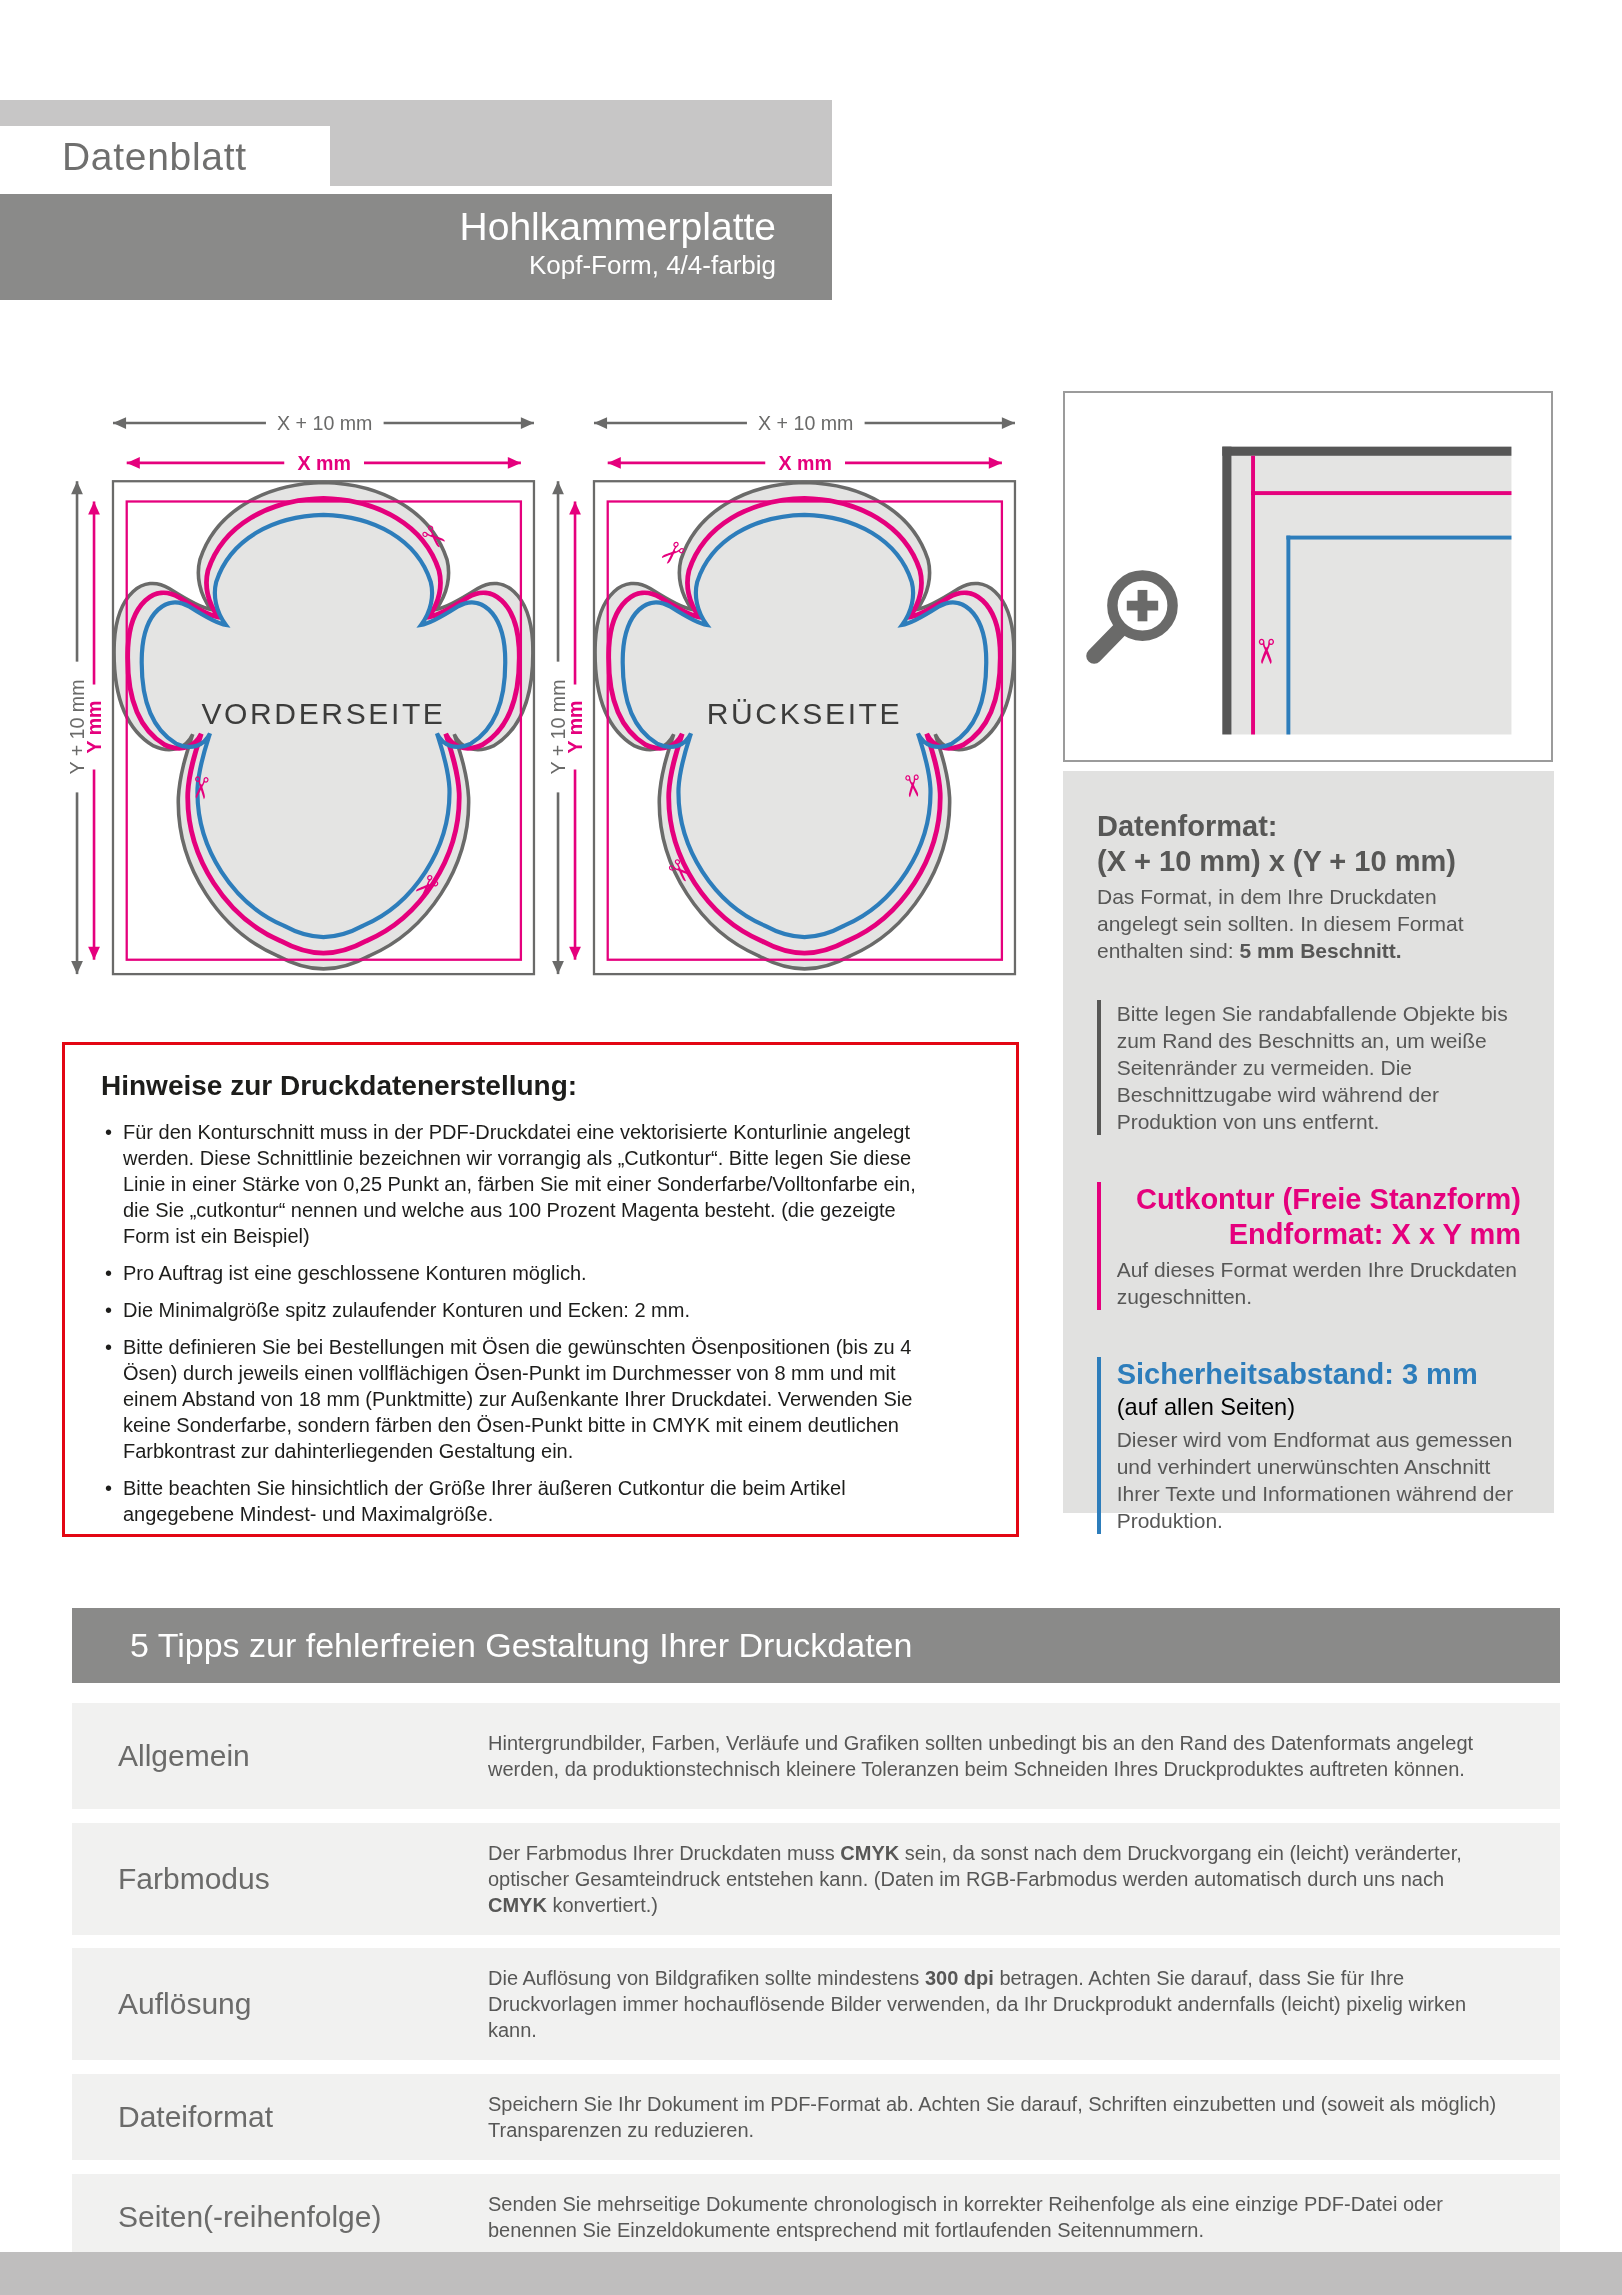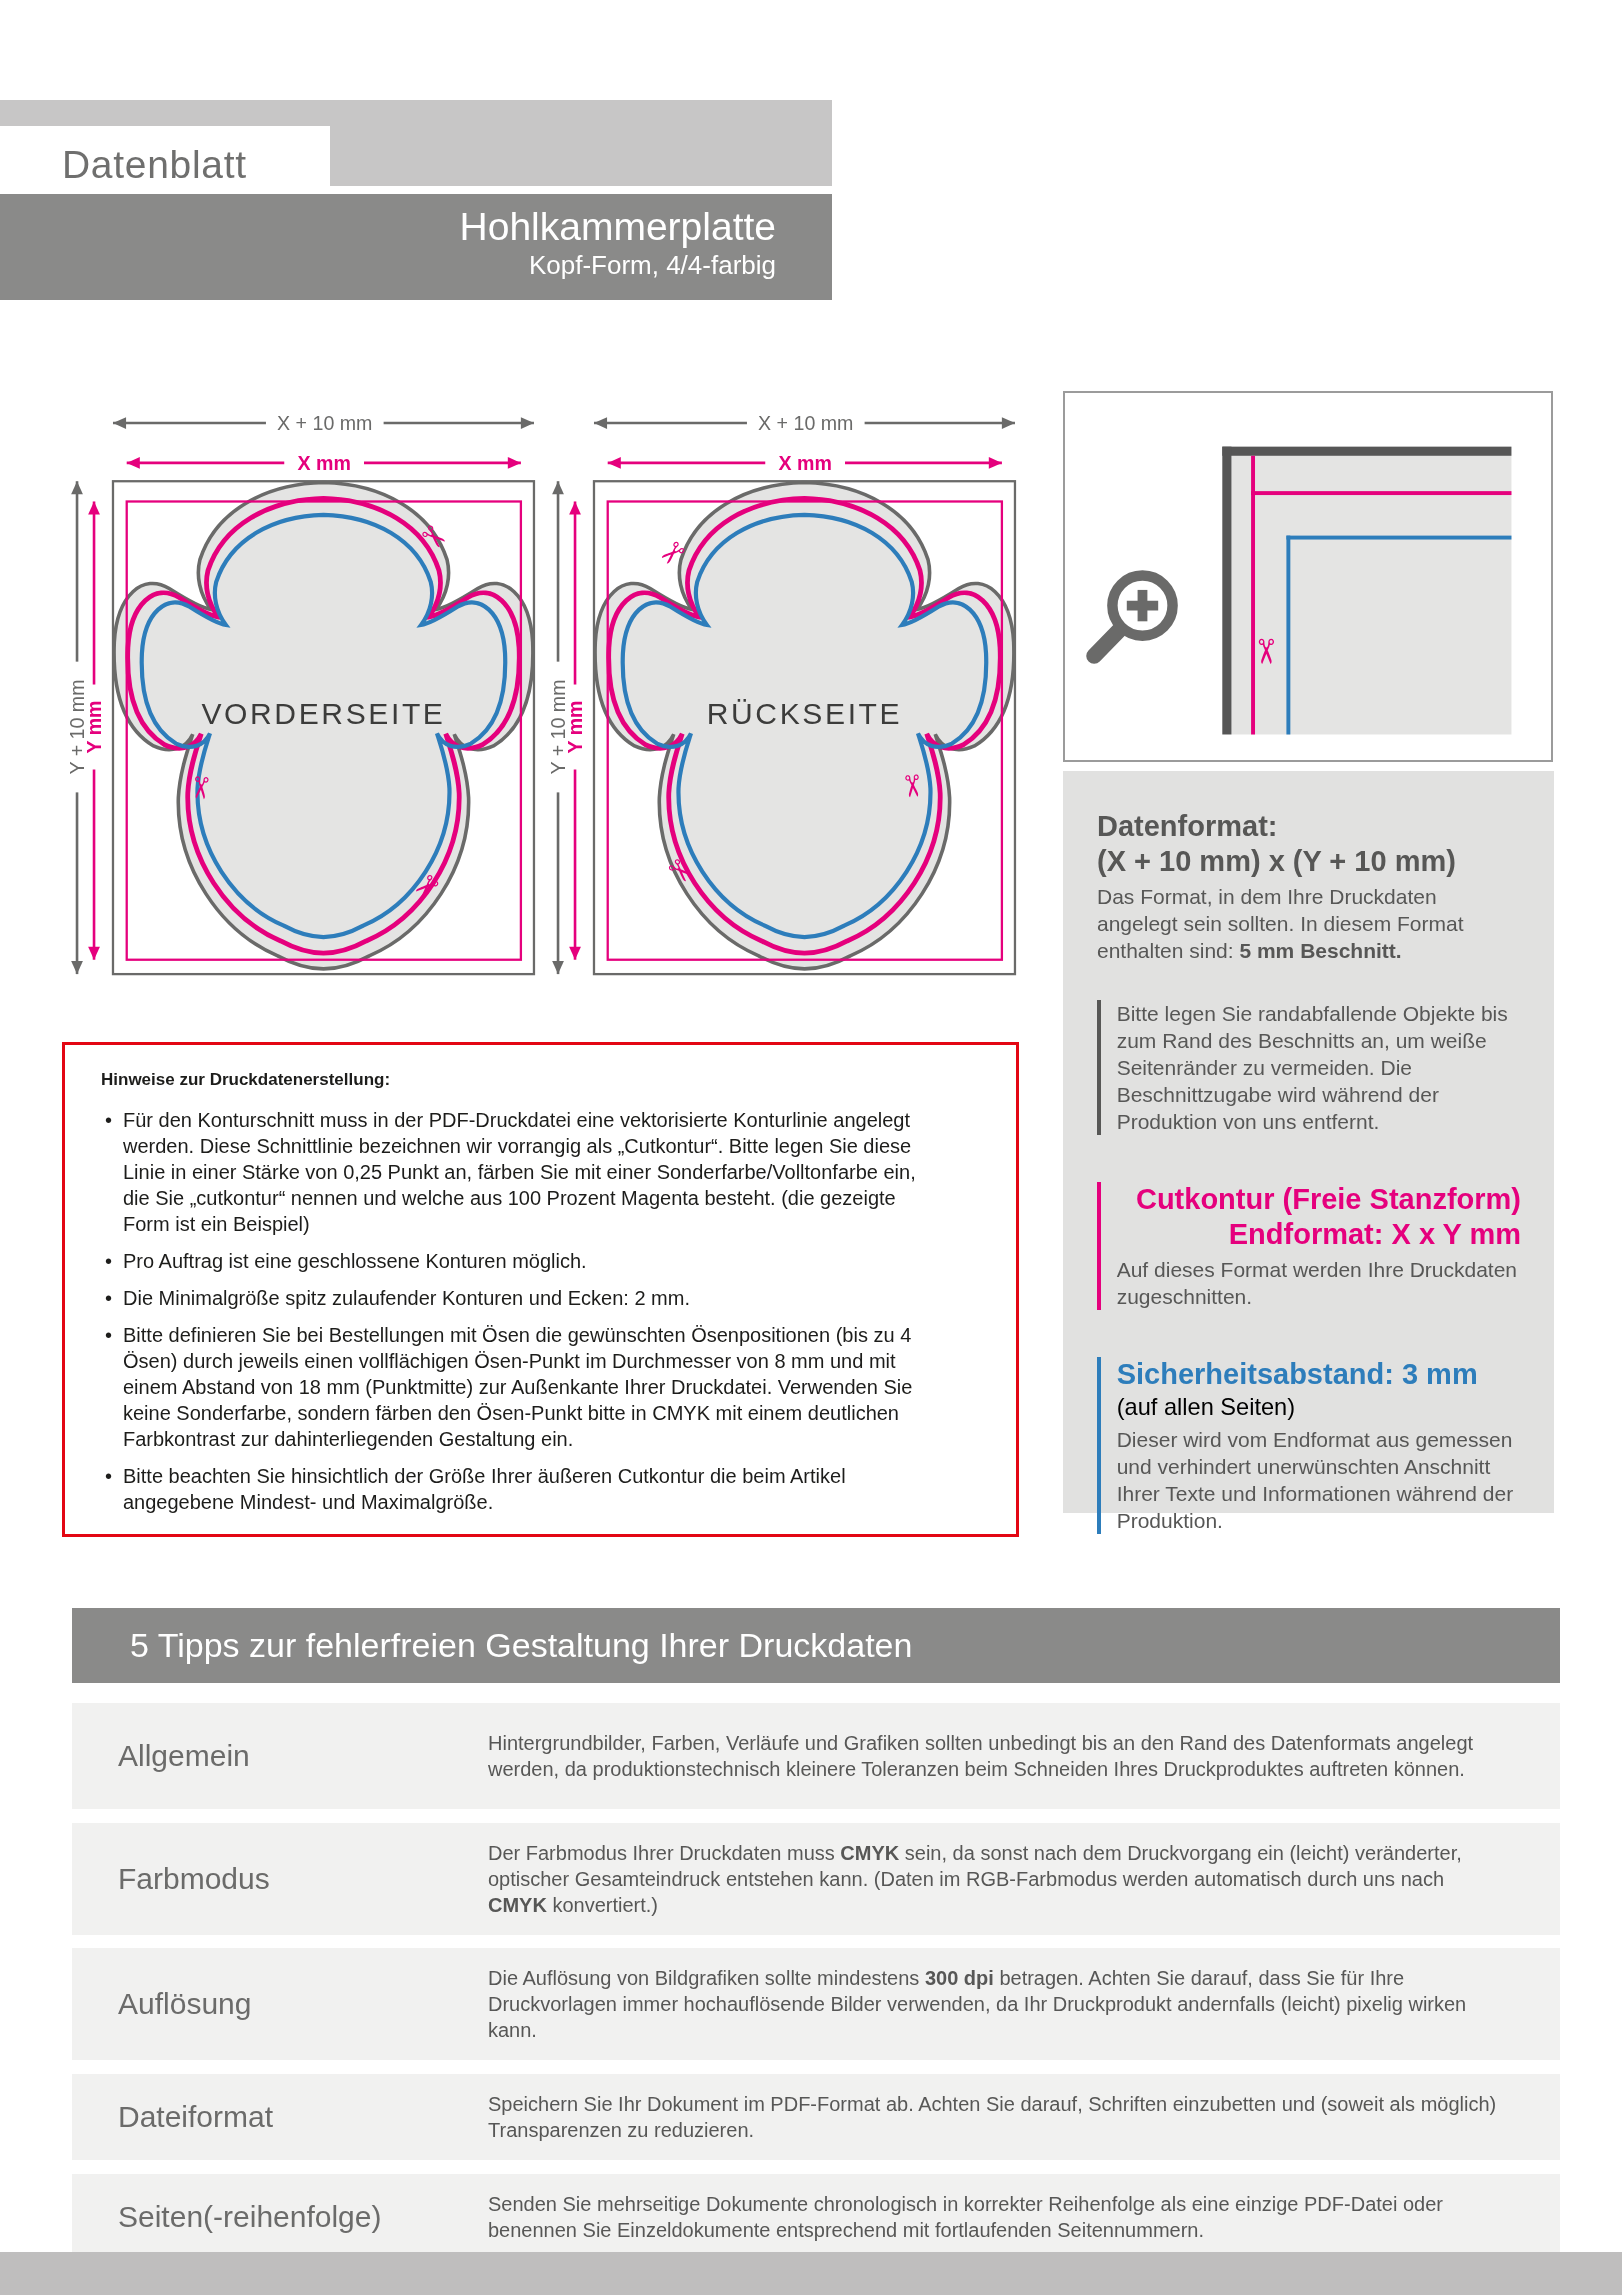--- a/index.html
+++ b/index.html
@@ -3,21 +3,21 @@
 <meta charset="utf-8">
 <style>
   html,body{margin:0;padding:0;background:#ffffff;}
   body{width:1623px;height:2295px;position:relative;overflow:hidden;
        font-family:"Liberation Sans", sans-serif;-webkit-font-smoothing:antialiased;}
   .abs{position:absolute;}
 
   
   .top-strip{left:0;top:100px;width:832px;height:86px;background:#c7c6c6;}
   .datenblatt-box{left:0;top:126px;width:330px;height:61px;background:#ffffff;
-                  display:flex;align-items:flex-end;}
+                  display:flex;align-items:center;}
   .datenblatt-box span{font-size:39px;color:#6f6f6e;padding-left:62px;letter-spacing:0.7px;}
   .title-banner{left:0;top:194px;width:832px;height:106px;background:#8a8a89;color:#ffffff;
                 text-align:right;box-sizing:border-box;padding:10.5px 56px 0 0;}
   .title-banner .t1{font-size:39px;line-height:43px;}
   .title-banner .t2{font-size:26px;line-height:34px;}
 
   
   svg.diagram{top:387px;overflow:visible;}
   .lbl-gray{font-size:30px;fill:#6a6a69;}
   .lbl-mag{font-size:30px;fill:#e5007d;font-weight:bold;}
@@ -48,21 +48,21 @@
   .ip-sub{font-size:23.6px;color:#000000;line-height:30px;}
   .ip-body{font-size:21px;line-height:27px;margin:3.9px 0 0 0;}
   .barpara{border-left:4.6px solid #575756;padding-left:15.7px;}
   .barpara.mag{border-left-color:#e5007d;}
   .barpara.blue{border-left-color:#2d7dbb;}
   .mt55{margin-top:36px;} .mt72{margin-top:47px;}
 
   
   .hint-box{left:62px;top:1042px;width:957px;height:495px;border:3.9px solid #e30613;
             box-sizing:border-box;background:#ffffff;padding:25px 33px 0 36px;color:#1d1d1b;}
-  .hint-box h3{margin:0;font-size:17px;font-weight:bold;}
+  .hint-box h3{margin:0;font-size:28px;font-weight:bold;}
   .hint-box ul{margin:17px 0 0 0;padding:0;list-style:none;max-width:844px;}
   .hint-box li{font-size:20px;line-height:26px;margin-bottom:11px;position:relative;padding-left:22px;}
   .hint-box li::before{content:"\2022";position:absolute;left:3.9px;}
 
   
   .tips-banner{left:72px;top:1608px;width:1488px;height:75px;background:#8a8a89;
                color:#ffffff;font-size:34px;line-height:75px;box-sizing:border-box;padding-left:58px;}
   .tips-table{left:72px;top:1703px;width:1488px;}
   .tip-row{background:#f1f1f0;display:flex;align-items:center;margin-bottom:13.7px;}
   .tip-row .lab{width:416px;box-sizing:border-box;padding-left:46px;font-size:30px;color:#6b6b6a;flex:none;}

